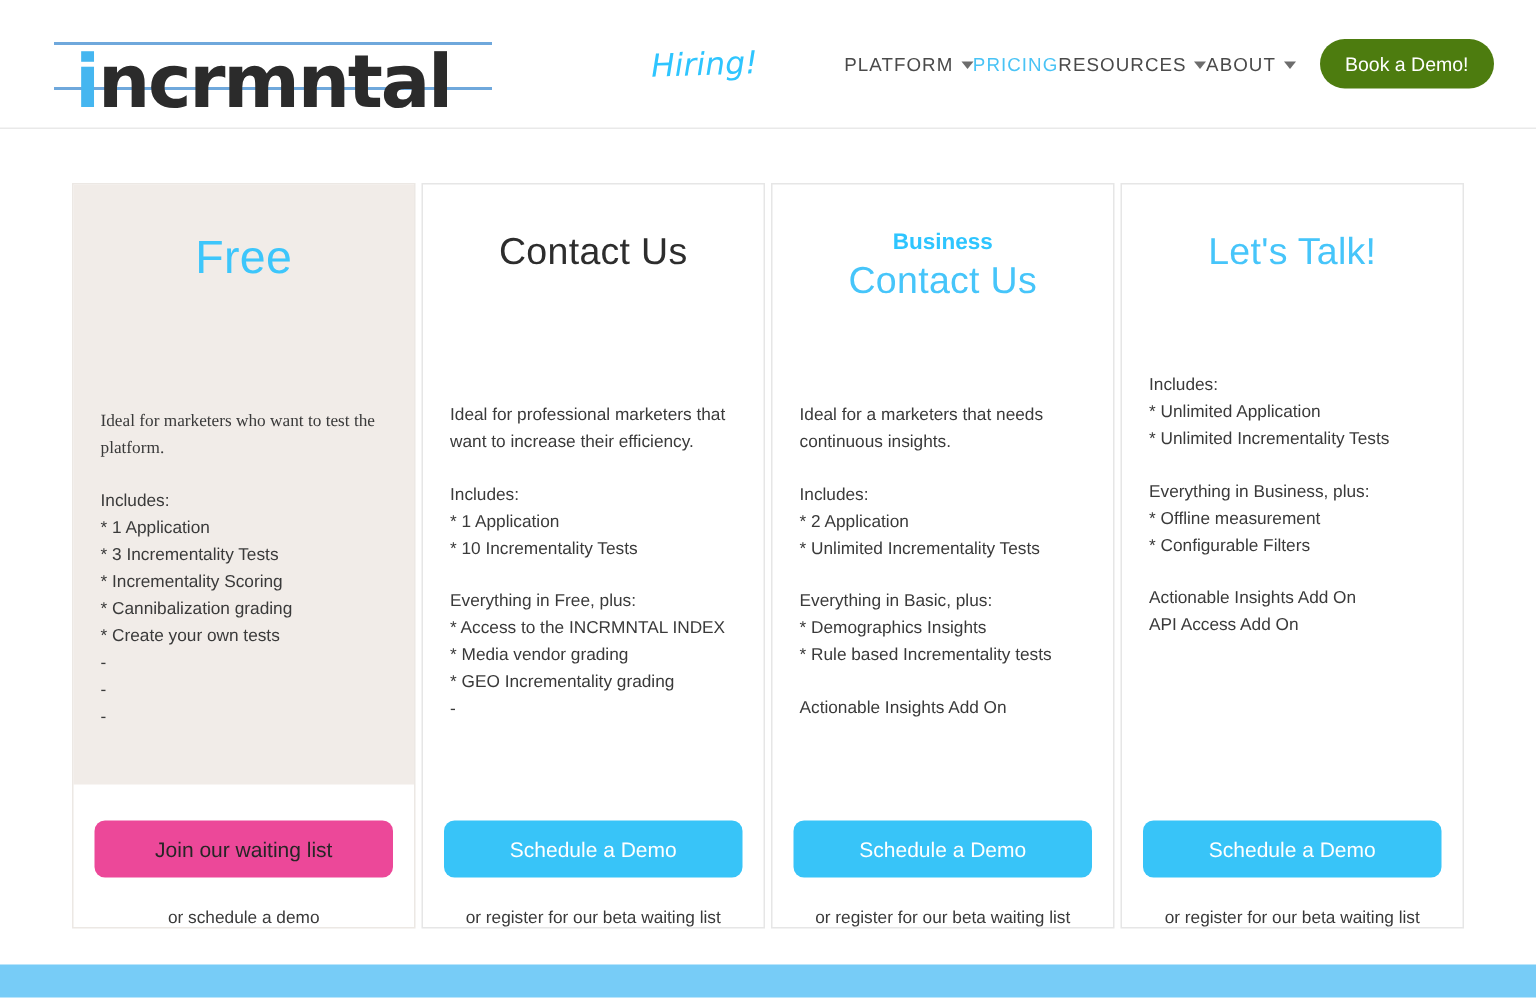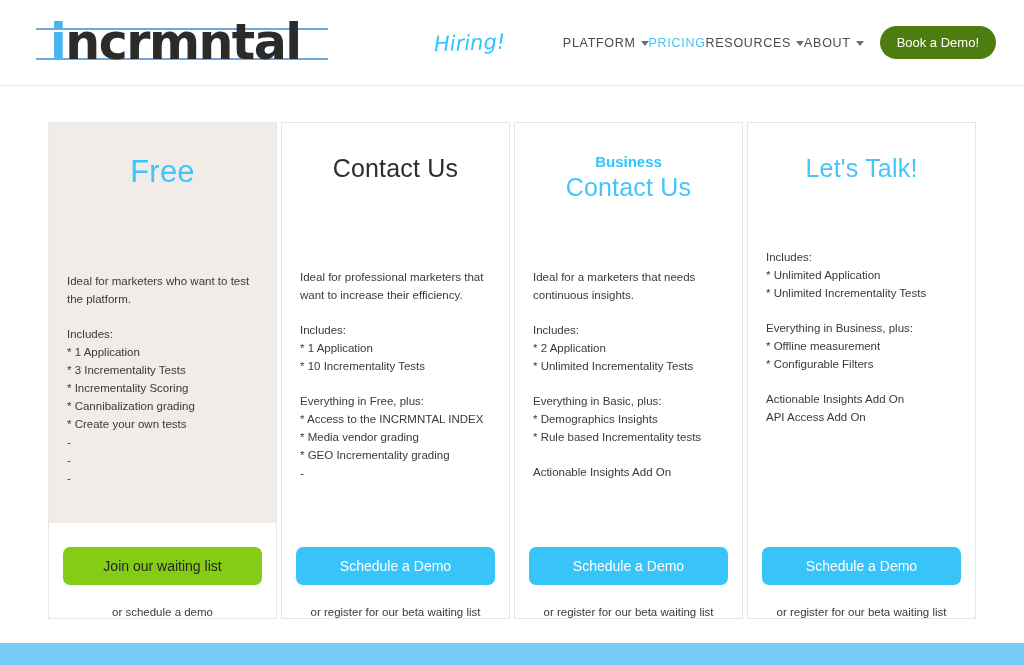--- a/index.html
+++ b/index.html
@@ -40,21 +40,21 @@
     left: 0;
     width: 100%;
     height: 2px;
     background: #6fa8dc;
   }
   .logo-rule.top { top: 14px; }
   .logo-rule.bottom { bottom: 12px; }
   .logo-text {
     position: absolute;
     left: 14px;
-    top: 0px;
+    top: 12px;
     font-family: "DejaVu Sans", sans-serif;
     font-size: 49px;
     font-weight: 700;
     letter-spacing: -1.5px;
     color: #2b2b2b;
     line-height: 58px;
   }
   .logo-text .i-accent { color: #45b6f0; }
 
   .header-spacer { flex: 1 1 auto; }
@@ -176,21 +176,21 @@
   .plan-body {
     padding: 0 4px;
     flex: 1 1 auto;
   }
   .plan-desc {
     font-size: 11.5px;
     line-height: 17.5px;
     color: #3a3a3a;
     margin-top: 38px;
   }
-  .free-card .plan-desc { margin-top: 42px; }
+  .free-card .plan-desc { margin-top: 42px; font-family: Liberation Serif, serif; }
   .blk {
     margin-top: 17px;
   }
   .blk-title {
     font-size: 11.5px;
     line-height: 18px;
     color: #3a3a3a;
   }
   .feat {
     font-size: 11.5px;
@@ -219,21 +219,21 @@
     padding: 11px 0;
     cursor: pointer;
     font-family: "Liberation Sans", sans-serif;
     text-align: center;
   }
   .cta.blue {
     background: #38c4f8;
     color: #ffffff;
   }
   .cta.white {
-    background: #84cc16;
+    background: #ec4899;
     color: #262626;
   }
   .sub-cta {
     text-align: center;
     font-size: 11.5px;
     color: #3a3a3a;
     padding: 21px 0 0 0;
     position: relative;
     z-index: 1;
   }

